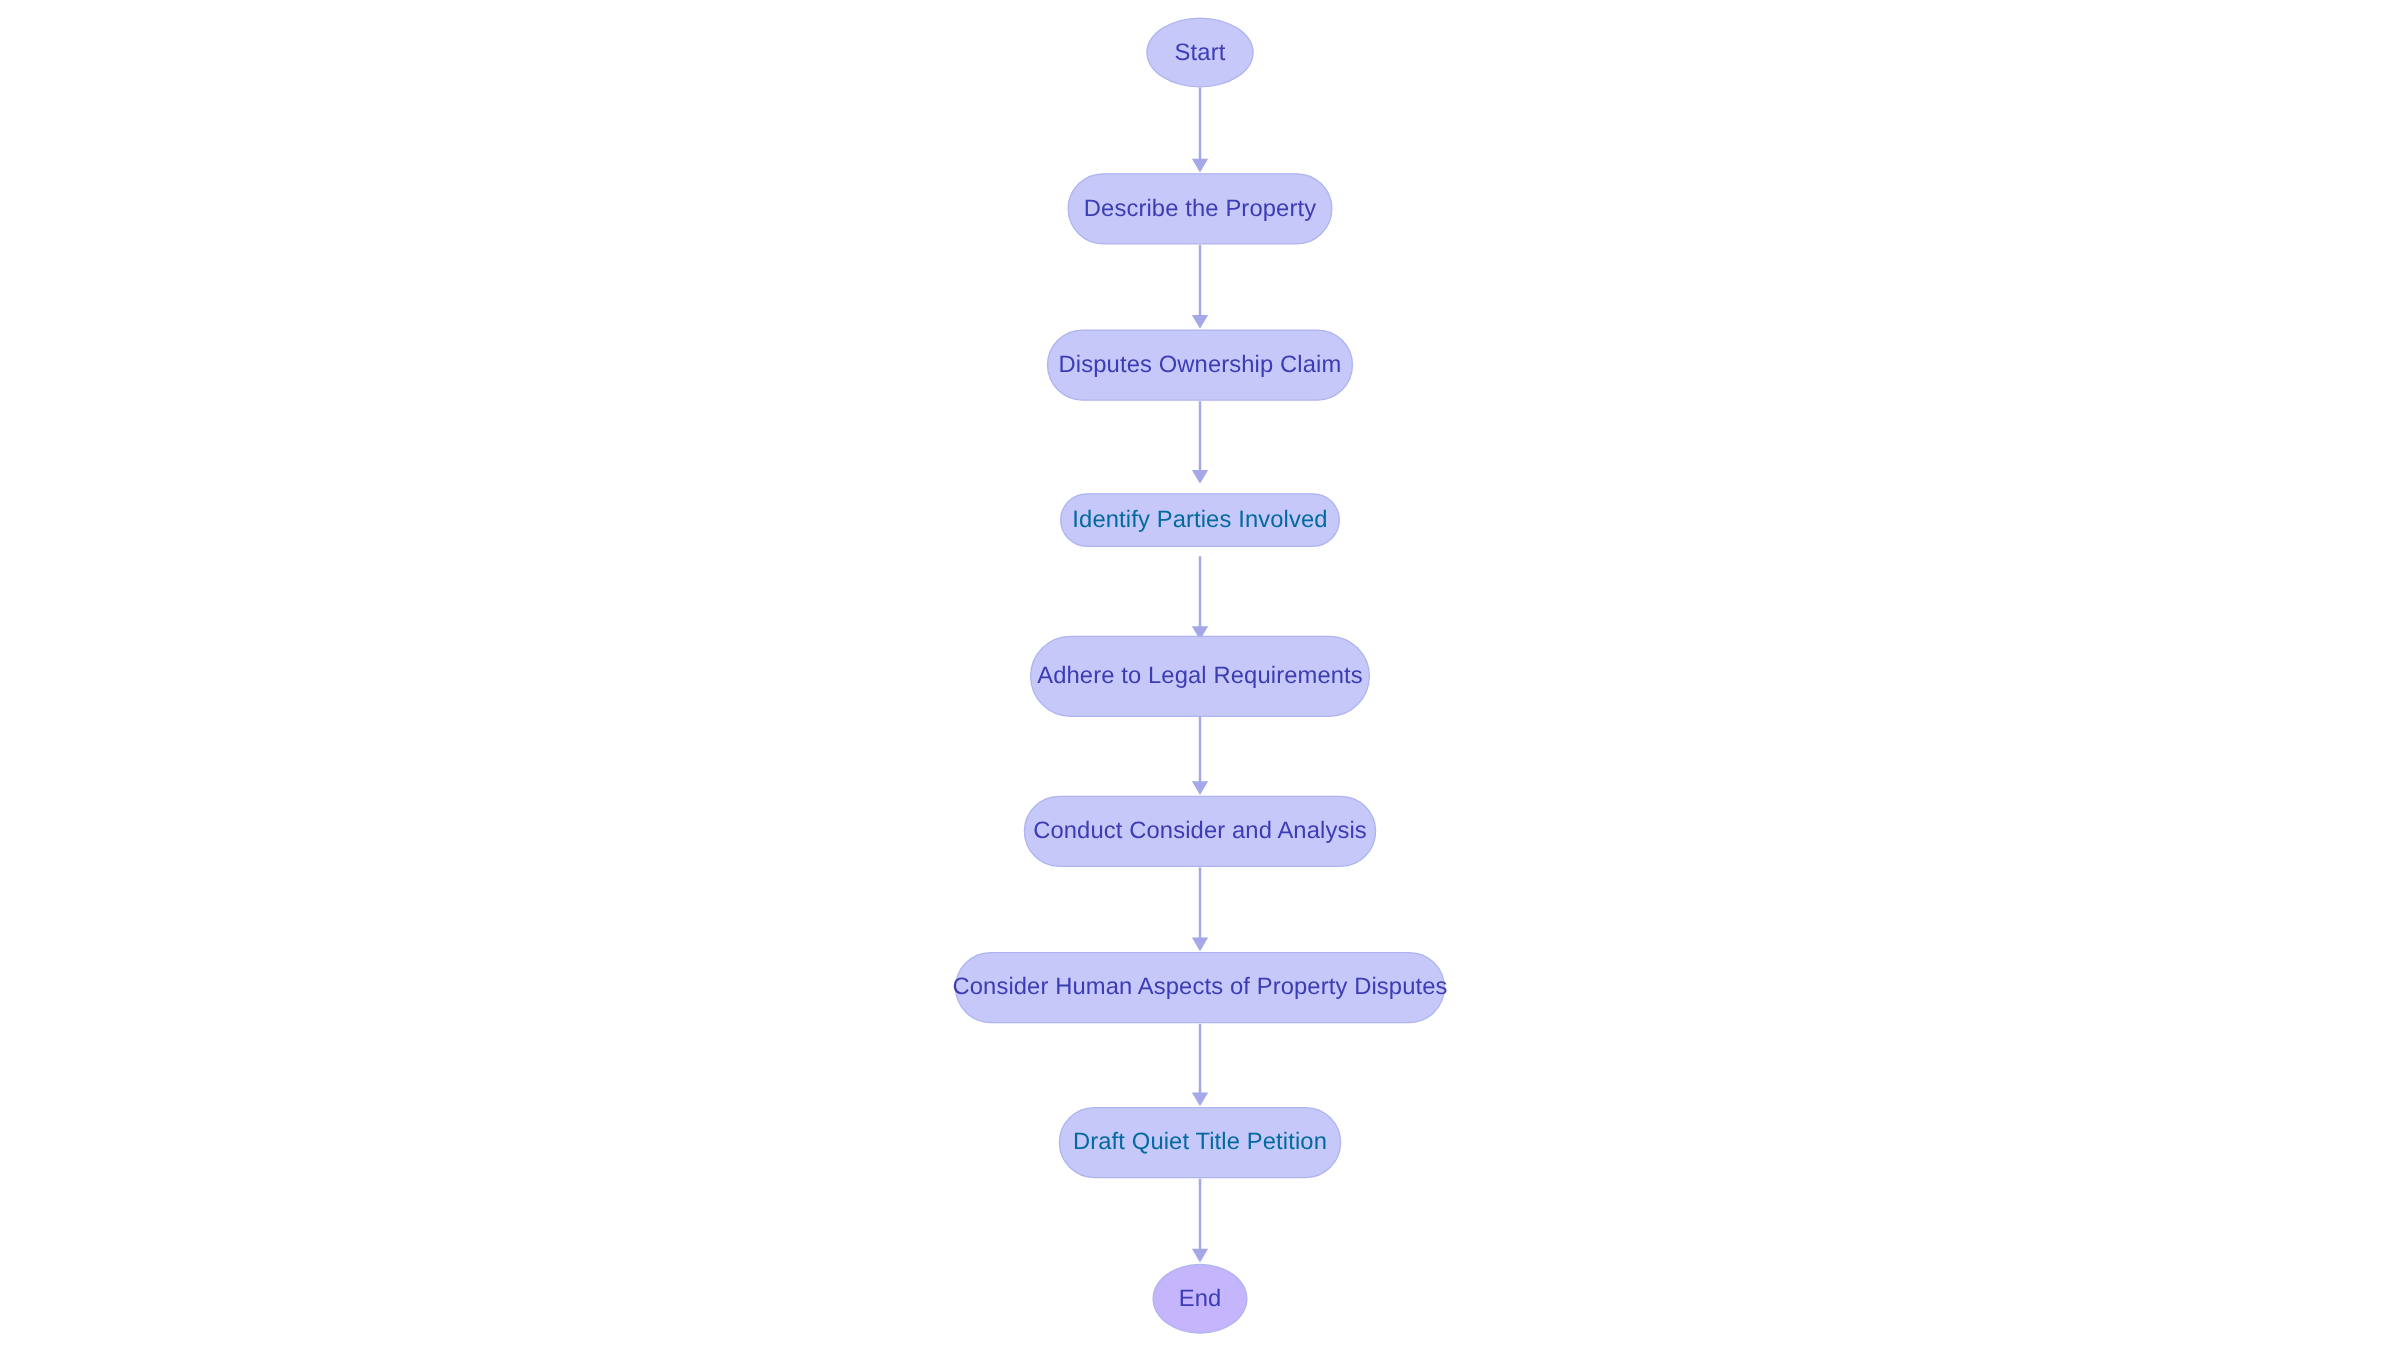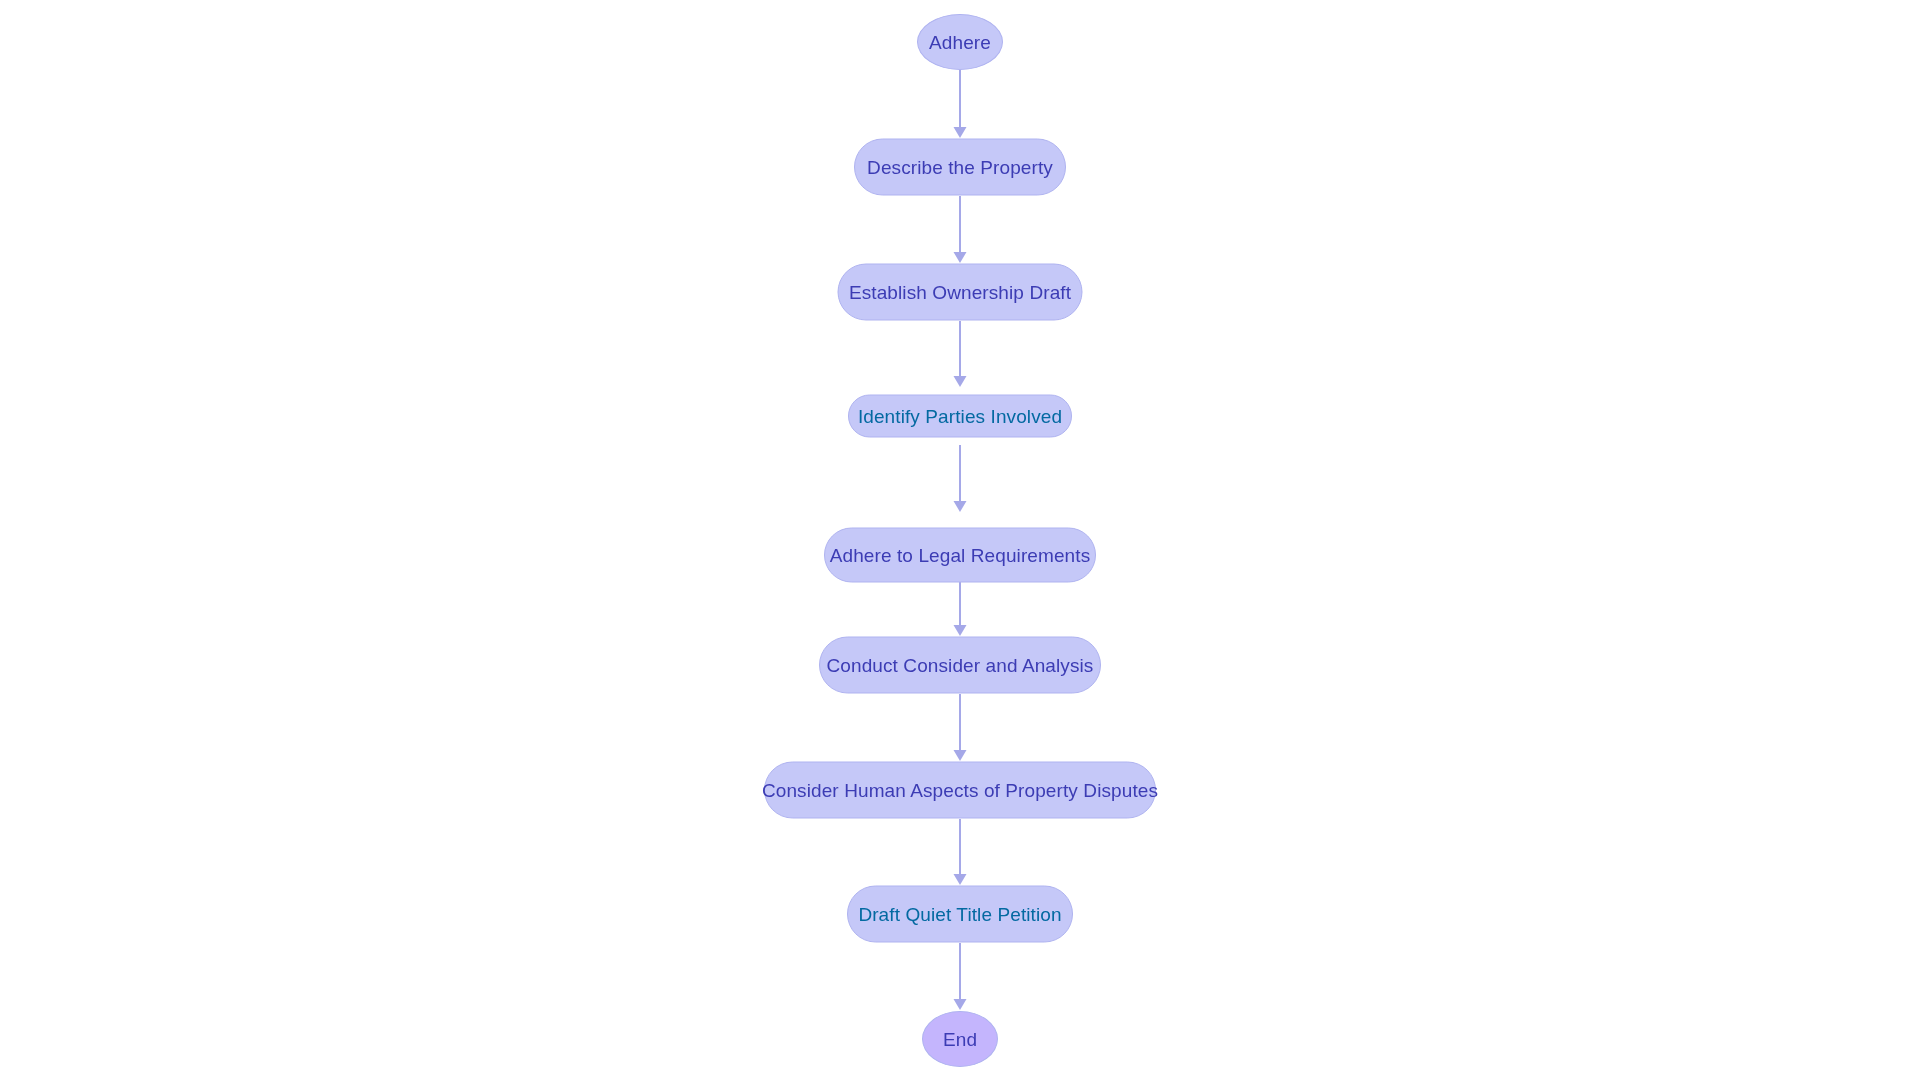--- a/index.html
+++ b/index.html
@@ -87,32 +87,32 @@
         <line x1="960" y1="819" x2="960" y2="875" stroke="#a5a8e8" stroke-width="2"></line>
         <polygon points="953.5,874 966.5,874 960,885" fill="#a5a8e8"></polygon>
       </g>
       <g>
         <line x1="960" y1="943" x2="960" y2="1000" stroke="#a5a8e8" stroke-width="2"></line>
         <polygon points="953.5,999 966.5,999 960,1010" fill="#a5a8e8"></polygon>
       </g>
     </svg>
   <div id="node-layer">
       <div class="node terminal" style="left: 960px; top: 42px; width: 86px; height: 56px; background: rgb(197, 200, 248); border-color: rgb(175, 179, 240); color: rgb(60, 60, 180);">
-        <span class="node-label">Adhere</span>
+        <span class="node-label">Start</span>
       </div>
       <div class="node stadium" style="left: 960px; top: 167px; width: 212px; height: 57px; background: rgb(197, 200, 248); border-color: rgb(175, 179, 240); color: rgb(60, 60, 180);">
         <span class="node-label">Describe the Property</span>
       </div>
       <div class="node stadium" style="left: 960px; top: 292px; width: 245px; height: 57px; background: rgb(197, 200, 248); border-color: rgb(175, 179, 240); color: rgb(60, 60, 180);">
-        <span class="node-label">Establish Ownership Draft</span>
+        <span class="node-label">Disputes Ownership Claim</span>
       </div>
       <div class="node stadium" style="left: 960px; top: 416px; width: 224px; height: 43px; background: rgb(197, 200, 248); border-color: rgb(175, 179, 240); color: #0369a1;">
         <span class="node-label">Identify Parties Involved</span>
       </div>
-      <div class="node stadium" style="left: 960px; top: 541px; width: 272px; height: 55px; background: rgb(197, 200, 248); border-color: rgb(175, 179, 240); color: rgb(60, 60, 180); margin-top: 14px;">
+      <div class="node stadium" style="left: 960px; top: 541px; width: 272px; height: 65px; background: rgb(197, 200, 248); border-color: rgb(175, 179, 240); color: rgb(60, 60, 180);">
         <span class="node-label">Adhere to Legal Requirements</span>
       </div>
       <div class="node stadium" style="left: 960px; top: 665px; width: 282px; height: 57px; background: rgb(197, 200, 248); border-color: rgb(175, 179, 240); color: rgb(60, 60, 180);">
         <span class="node-label">Conduct Consider and Analysis</span>
       </div>
       <div class="node stadium" style="left: 960px; top: 790px; width: 392px; height: 57px; background: rgb(197, 200, 248); border-color: rgb(175, 179, 240); color: rgb(60, 60, 180);">
         <span class="node-label">Consider Human Aspects of Property Disputes</span>
       </div>
       <div class="node stadium" style="left: 960px; top: 914px; width: 226px; height: 57px; background: rgb(197, 200, 248); border-color: rgb(175, 179, 240); color: #0369a1;">
         <span class="node-label">Draft Quiet Title Petition</span>

